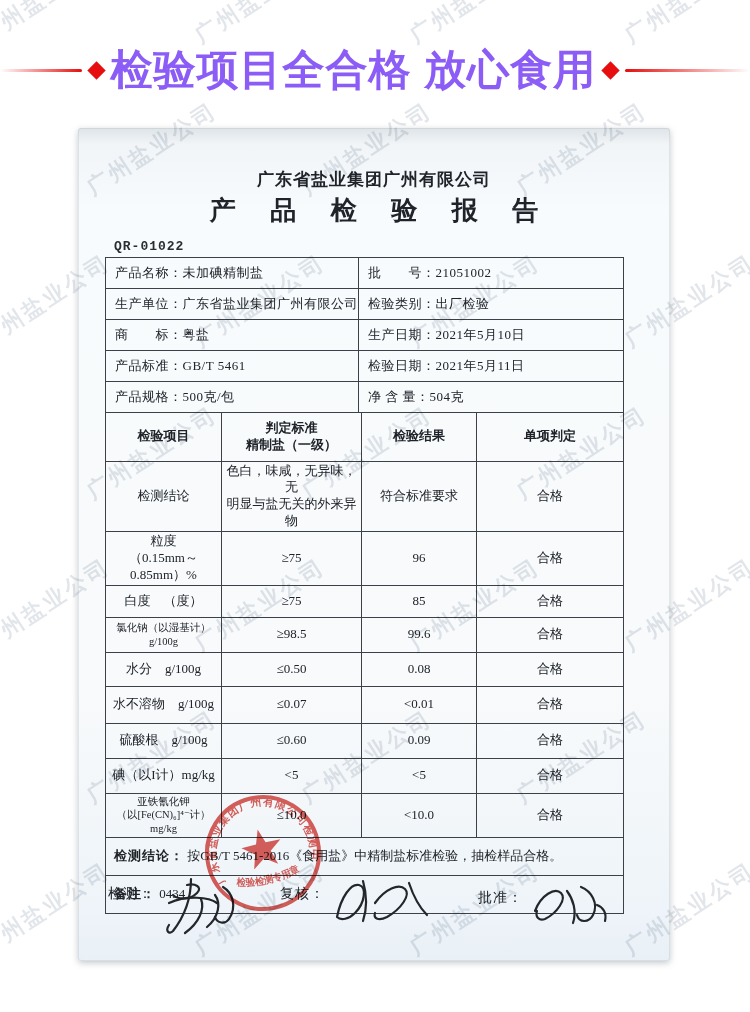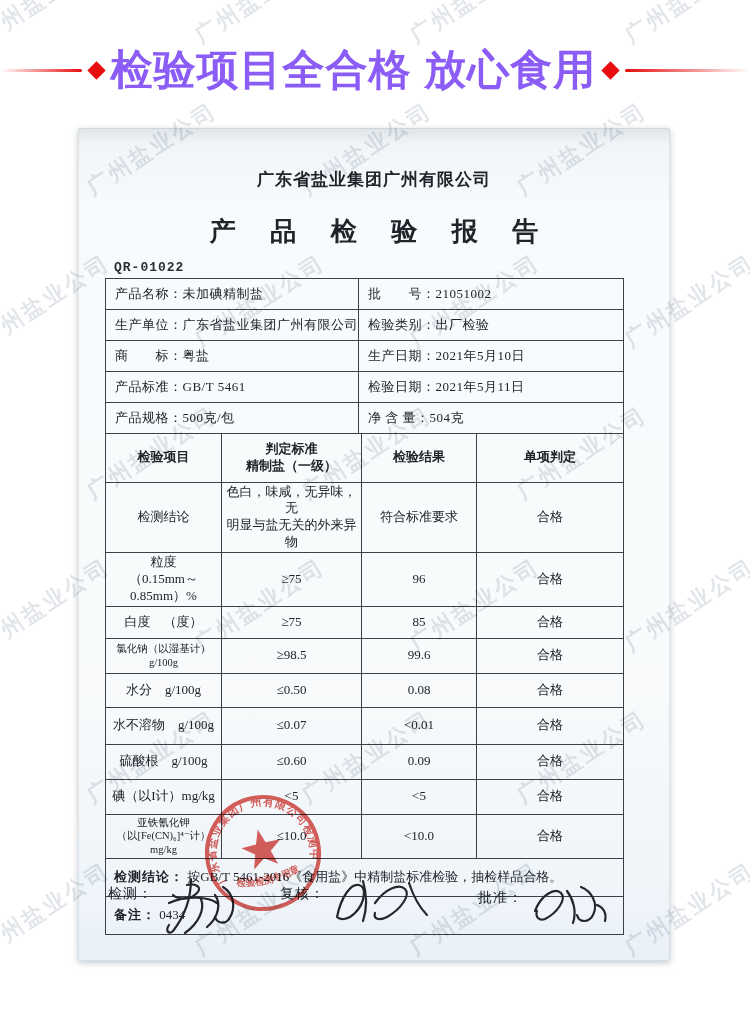--- a/index.html
+++ b/index.html
@@ -29,21 +29,21 @@
   .paper{
     position:absolute;left:78px;top:128px;width:592px;height:833px;
     background:linear-gradient(180deg,#dfe4e8 0%,#f1f5f8 2%,#f8fbfd 10%,#f8fafb 68%,#eef4f9 94%,#e9f0f6 100%);
     box-shadow:0 2px 6px rgba(90,100,112,.35), inset 0 0 0 1px rgba(160,170,180,.25);
     border-radius:3px;
   }
   .company{
     padding-top:40px;text-align:center;font-size:17px;font-weight:bold;letter-spacing:1px;
   }
   .report-title{
-    margin-top:23px;text-align:center;font-size:26px;font-weight:bold;
+    margin-top:2px;text-align:center;font-size:26px;font-weight:bold;
     letter-spacing:14px;text-indent:14px;
   }
   .form-no{
     margin:11px 0 3px 36px;font-size:13px;letter-spacing:1px;
     font-family:"Liberation Mono","DejaVu Sans Mono",monospace;color:#2a2e33;font-weight:bold;
   }
   table{border-collapse:collapse;table-layout:fixed;margin-left:27px;width:518px;}
   td{border:1.5px solid #3c4147;vertical-align:middle;}
   .info-table td{
     height:30px;text-align:left;padding:0 4px 0 9px;font-size:13px;letter-spacing:.5px;

